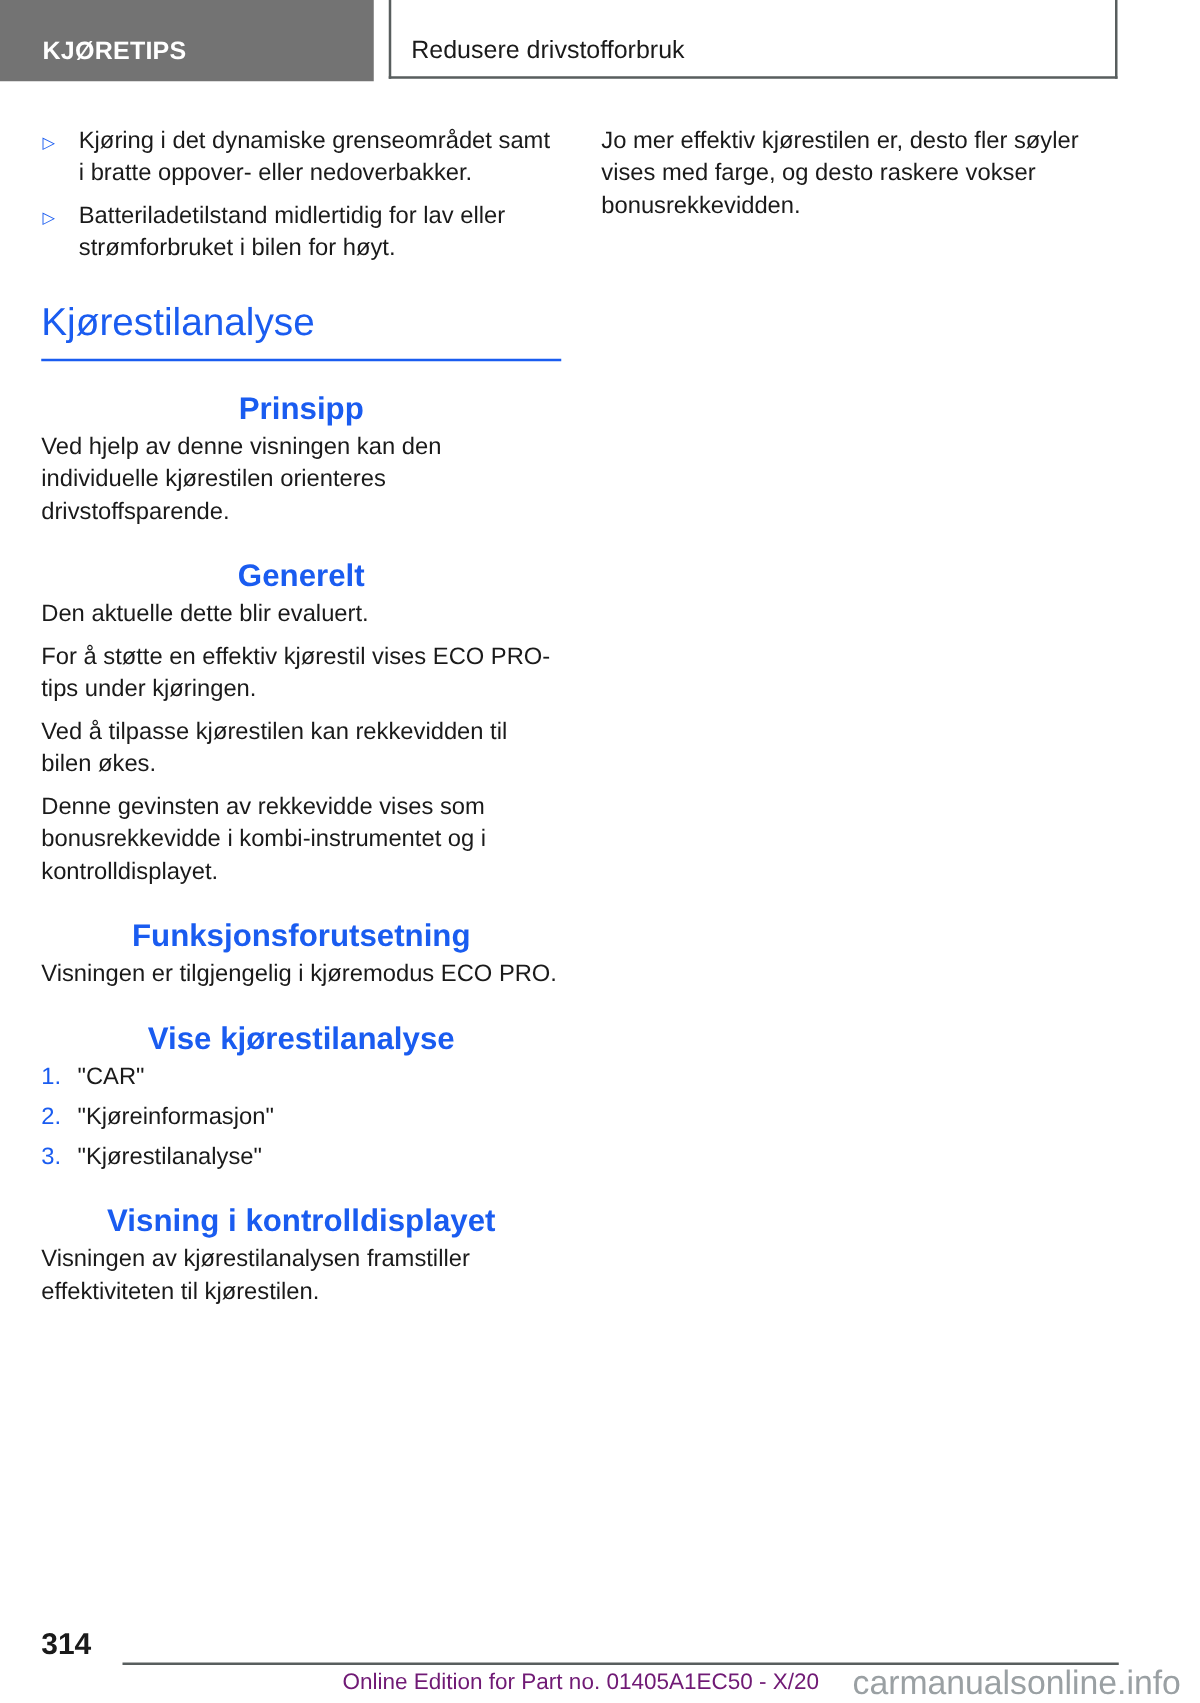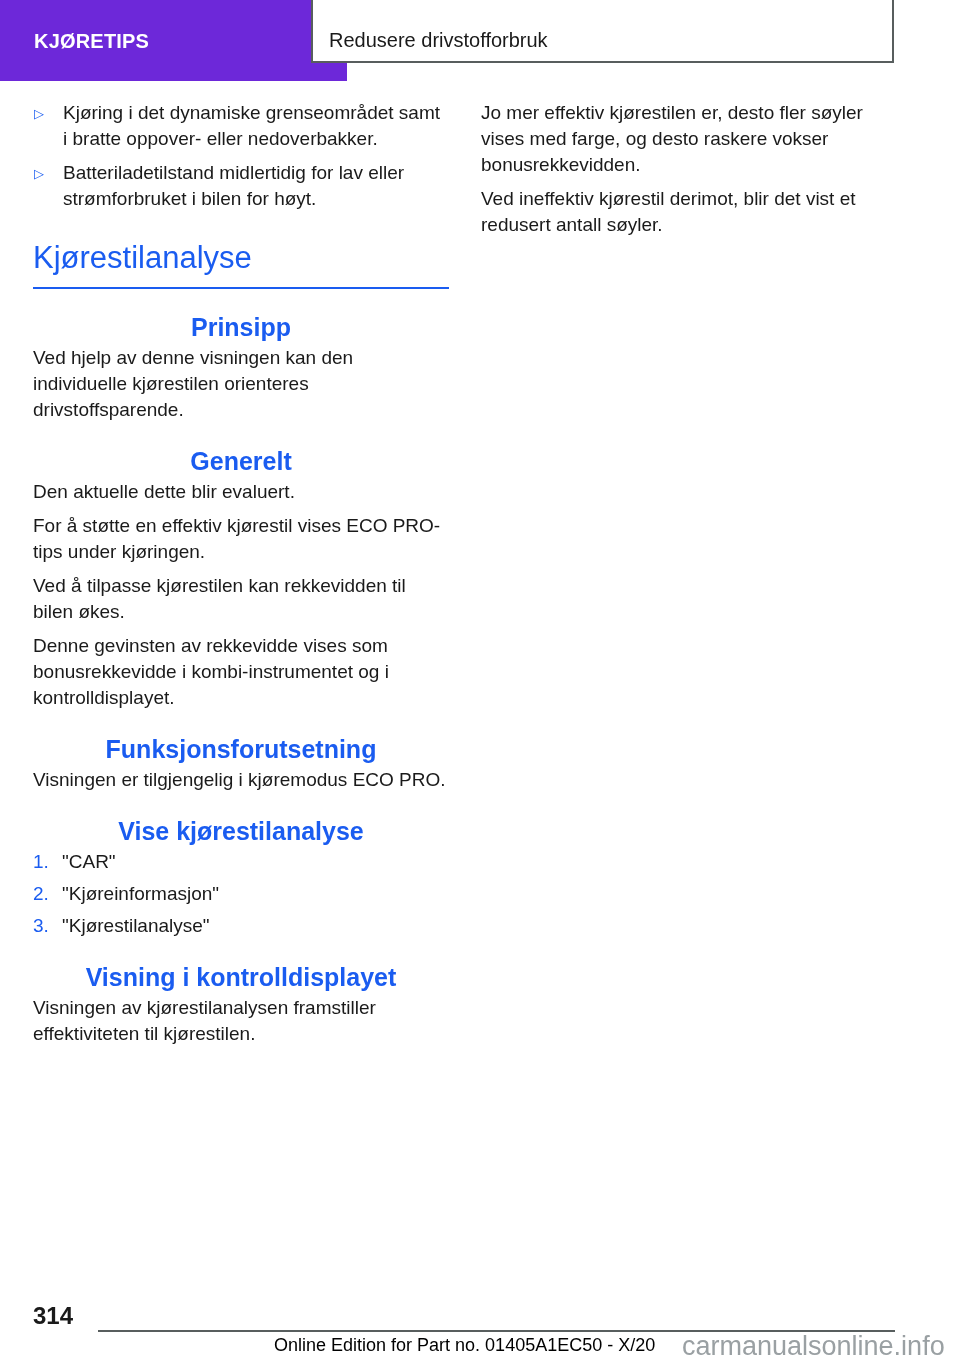--- a/index.html
+++ b/index.html
@@ -1,22 +1,22 @@
 <!DOCTYPE html>
 <html><head>
 <meta charset="utf-8">
 <style>
   html, body { margin: 0; padding: 0; }
   body {
     width: 960px; height: 1362px; background: #ffffff; position: relative; overflow: hidden;
     font-family: "Liberation Sans", sans-serif; color: #1a1a1a;
   }
   .hdr-left {
-    position: absolute; left: 0; top: 0; width: 299px; height: 81px;
-    background: #6d28d9; color: #ffffff; padding-left: 48px;
+    position: absolute; left: 0; top: 0; width: 299px; height: 65px;
+    background: #737373; color: #ffffff;
   }
   .hdr-left span {
     position: absolute; left: 34px; top: 30px; font-size: 20px; font-weight: bold; letter-spacing: 0.2px;
   }
   .hdr-right {
     position: absolute; left: 311px; top: -2px; width: 583px; height: 65px;
     border: 2px solid #585e5e; border-top: none; background: #fff; box-sizing: border-box;
   }
   .hdr-right span {
     position: absolute; left: 16px; top: 31px; font-size: 20px; color: #1a1a1a;
@@ -31,21 +31,21 @@
   h1 {
     margin: 26px 0 0 0; font-size: 31px; font-weight: normal; color: #1a5cf0; line-height: 40px;
     border-bottom: 2px solid #1a5cf0; padding-bottom: 9px;
   }
   h2 { margin: 22px 0 2px 0; font-size: 25px; font-weight: bold; color: #1a5cf0; line-height: 32px; text-align: center; }
   .steps { margin: 0; }
   .step { display: flex; font-size: 19px; line-height: 26px; margin-bottom: 6px; }
   .step .num { width: 29px; color: #1a5cf0; flex: none; }
   .pageno { position: absolute; left: 33px; top: 1302px; font-size: 24px; font-weight: bold; color: #1a1a1a; }
   .footline { position: absolute; left: 98px; top: 1330px; width: 797px; height: 2px; background: #585e5e; }
-  .edition { position: absolute; left: 274px; top: 1335px; font-size: 18px; color: #000000; }
+  .edition { position: absolute; left: 274px; top: 1335px; font-size: 18px; color: #701a75; }
   .watermark { position: absolute; left: 682px; top: 1331px; font-size: 27px; color: #9aa0a3; }
 </style>
 </head>
 <body>
 
 <div class="hdr-left">
   <span>KJØRETIPS</span>
 </div>
 <div class="hdr-right">
   <span>Redusere drivstofforbruk</span>
@@ -90,19 +90,18 @@
       <span>"Kjørestilanalyse"</span>
     </div>
   </div>
 
   <h2>Visning i kontrolldisplayet</h2>
   <p>Visningen av kjørestilanalysen framstiller effektiviteten til kjørestilen.</p>
 </div>
 
 <div class="col col-right">
   <p>Jo mer effektiv kjørestilen er, desto fler søyler vises med farge, og desto raskere vokser bonusrekkevidden.</p>
-  <p>Ved ineffektiv kjørestil derimot, blir det vist et redusert antall søyler.</p>
 </div>
 
 <div class="pageno">314</div>
 <div class="footline"></div>
 <div class="edition">Online Edition for Part no. 01405A1EC50 - X/20</div>
 <div class="watermark">carmanualsonline.info</div>
 
 </body></html>

